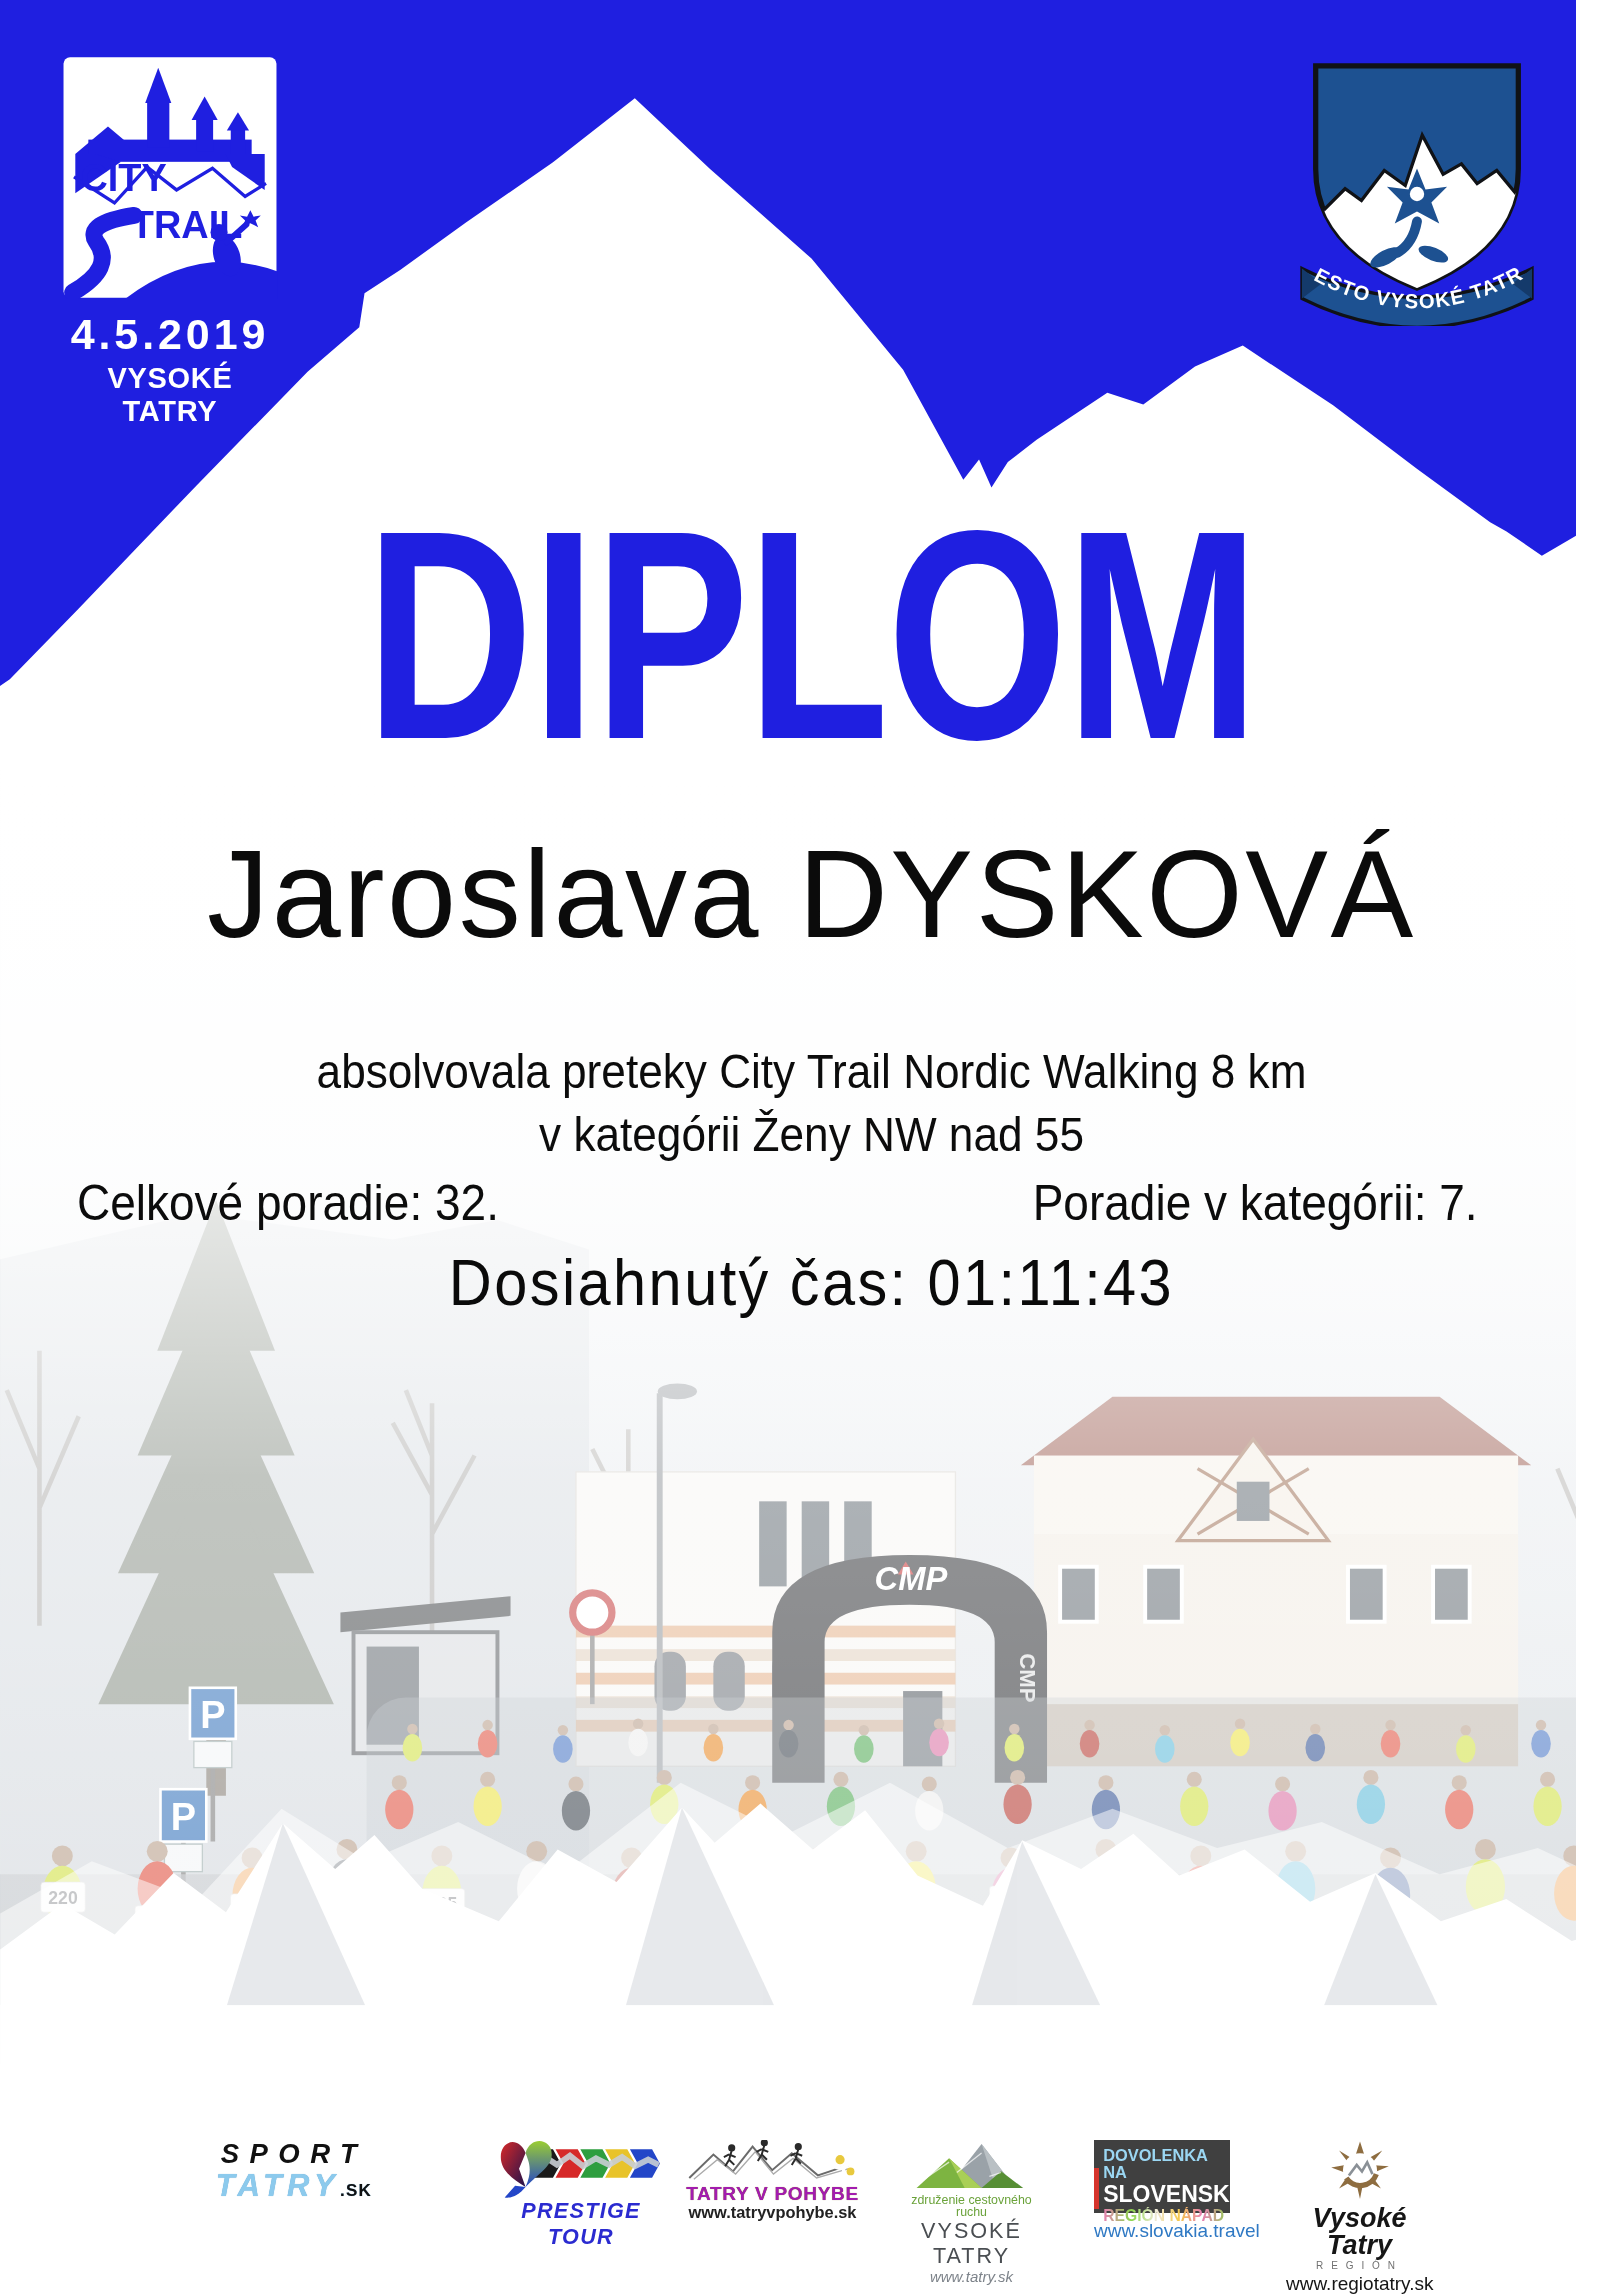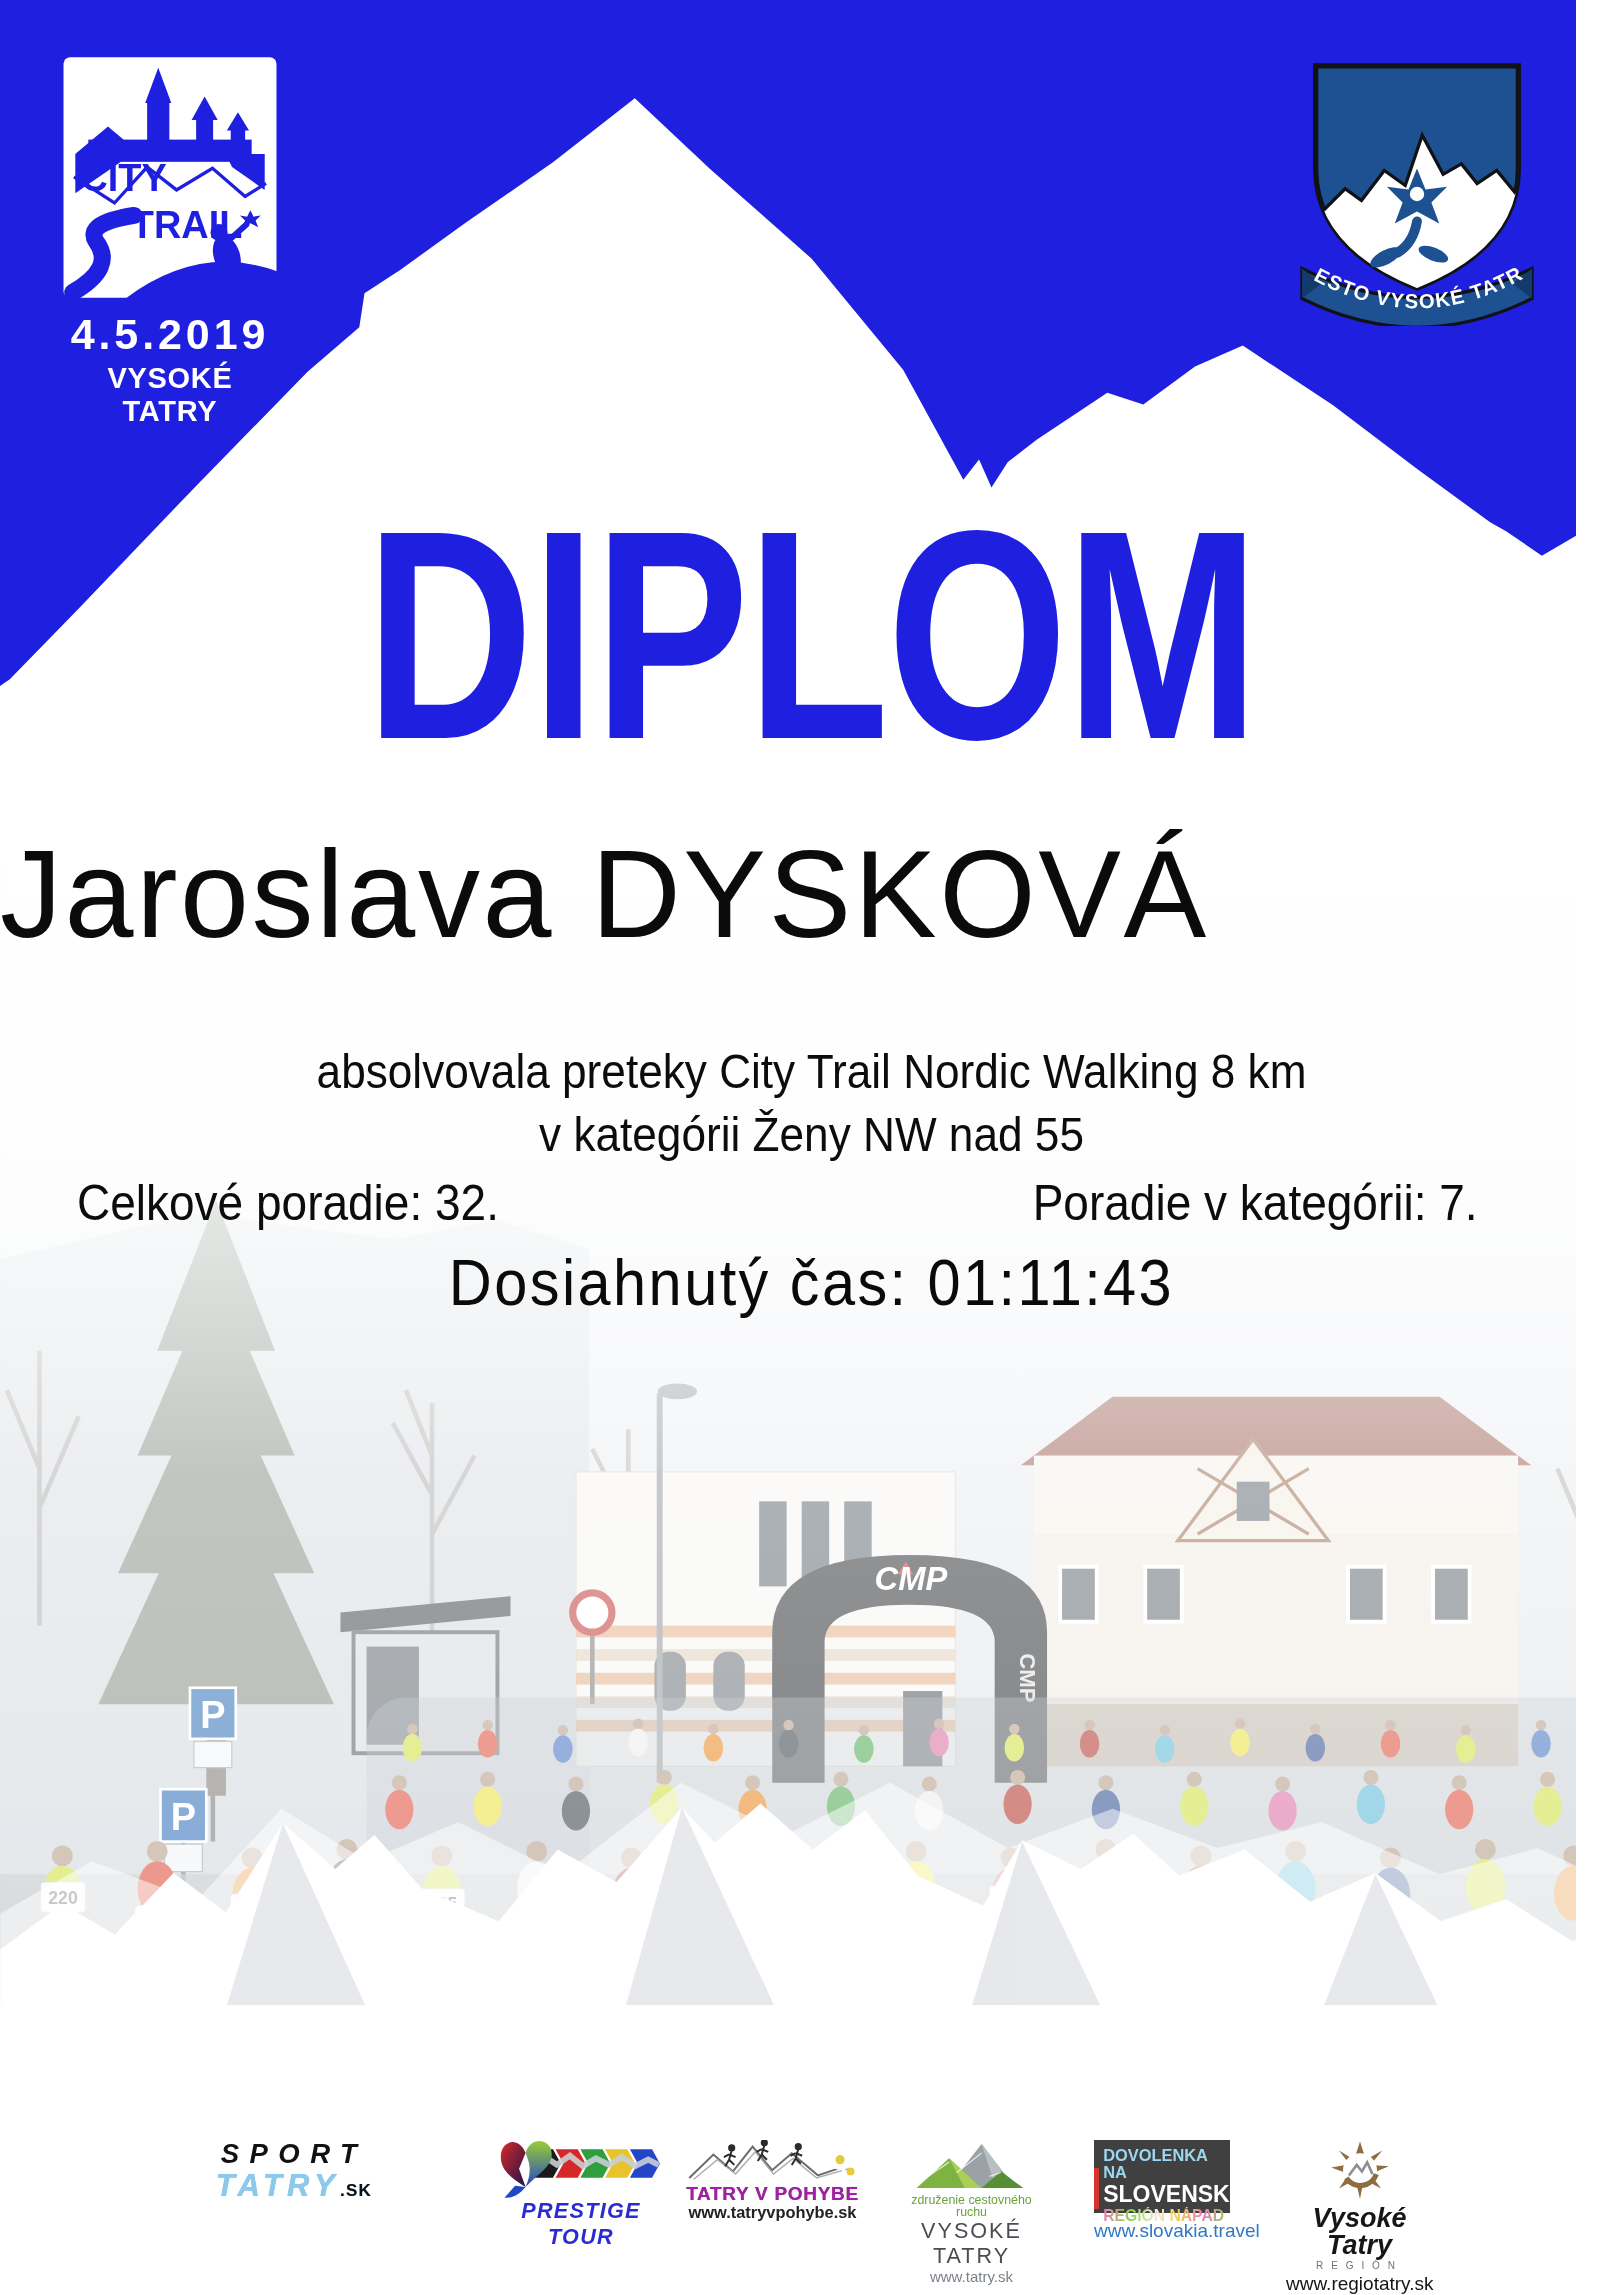--- a/index.html
+++ b/index.html
@@ -13,21 +13,21 @@
   .citytrail{position:absolute;left:62px;top:56px;width:216px;z-index:3;text-align:center;}
   .ct-date{color:#fff;font-weight:bold;font-size:43px;letter-spacing:3.9px;margin-top:9.2px;}
   .ct-loc{color:#fff;font-weight:bold;font-size:29px;letter-spacing:0.7px;margin-top:2.6px;}
   .coat{position:absolute;left:1299px;top:58px;z-index:3;}
 
   .diplom{position:absolute;left:0;top:486px;width:1623px;text-align:center;z-index:4;
           font-size:298px;font-weight:bold;line-height:1;color:#1f1fe0;
           transform:scaleX(.78);transform-origin:50% 50%;letter-spacing:-2.6px;}
 
   
-  .name{position:absolute;left:0;top:832px;width:1623px;text-align:left;z-index:4;
+  .name{position:absolute;left:0;top:832px;width:1623px;text-align:center;z-index:4;
         font-size:124px;color:#0b0b0b;letter-spacing:2.6px;line-height:1;}
   .ach{position:absolute;left:0;width:1623px;text-align:center;z-index:4;color:#0c0c0c;
        font-size:48px;line-height:1;transform:scaleX(.92);transform-origin:50% 50%;}
   .ach1{top:1048px;} .ach2{top:1111px;}
   .rank{position:absolute;top:1178px;z-index:4;color:#0c0c0c;font-size:50px;line-height:1;}
   .rank-left{left:77px;transform:scaleX(.92);transform-origin:0 50%;}
   .rank-right{right:98px;transform:scaleX(.92);transform-origin:100% 50%;}
   .time{position:absolute;left:0;top:1251px;width:1623px;text-align:center;z-index:4;
         color:#0a0a0a;font-size:64px;line-height:1;letter-spacing:2.6px;
         transform:scaleX(.93);transform-origin:50% 50%;}
@@ -45,21 +45,21 @@
   .sp2{left:499px;width:164px;}
   .sp2 .txt{font-size:21.6px;font-weight:bold;font-style:italic;color:#2b2bd0;letter-spacing:1.3px;margin-top:-3.9px;}
   .sp3{left:686px;width:173px;}
   .sp3 .l1{font-size:19px;font-weight:900;color:#a21caf;letter-spacing:0.7px;line-height:1;
            text-shadow:0 0 0.7px #7a5c10;}
   .sp3 .url{font-size:15px;color:#222;line-height:1.15;}
   .sp3 .url b{font-size:16.4px;}
   .sp4{left:898px;width:147px;}
   .sp4 .l1{font-size:12.4px;color:#6aa23a;line-height:1;}
   .sp4 .l2{font-size:21.6px;color:#4a4e52;letter-spacing:2px;line-height:1.15;}
-  .sp4 .url{font-size:15px;color:#7d838a;line-height:1.2;}
+  .sp4 .url{font-size:15px;color:#7d838a;line-height:1.2;font-style:italic;}
   .sp5{left:1094px;width:141px;}
   .sp5 .box{position:relative;width:136px;height:73px;background:#404040;text-align:left;
             padding:6.5px 0 0 9.2px;box-sizing:border-box;}
   .sp5 .red{position:absolute;left:0;bottom:3.9px;width:4.6px;height:41px;background:#d6342c;}
   .sp5 .b1{font-size:16.4px;font-weight:800;color:#9bd7f3;line-height:1.08;}
   .sp5 .b2{font-size:23px;font-weight:800;color:#ffffff;line-height:1.08;}
   .sp5 .b3{font-size:15.7px;font-weight:800;line-height:1.15;
            background:linear-gradient(90deg,#e87fb4 0%,#8dd64e 22%,#f0ead8 42%,#f5c84c 60%,#e87fb4 78%,#8dd64e 100%);
            -webkit-background-clip:text;background-clip:text;color:transparent;}
   .sp5 .url{font-size:19px;color:#2f79c4;margin-top:6.5px;}

